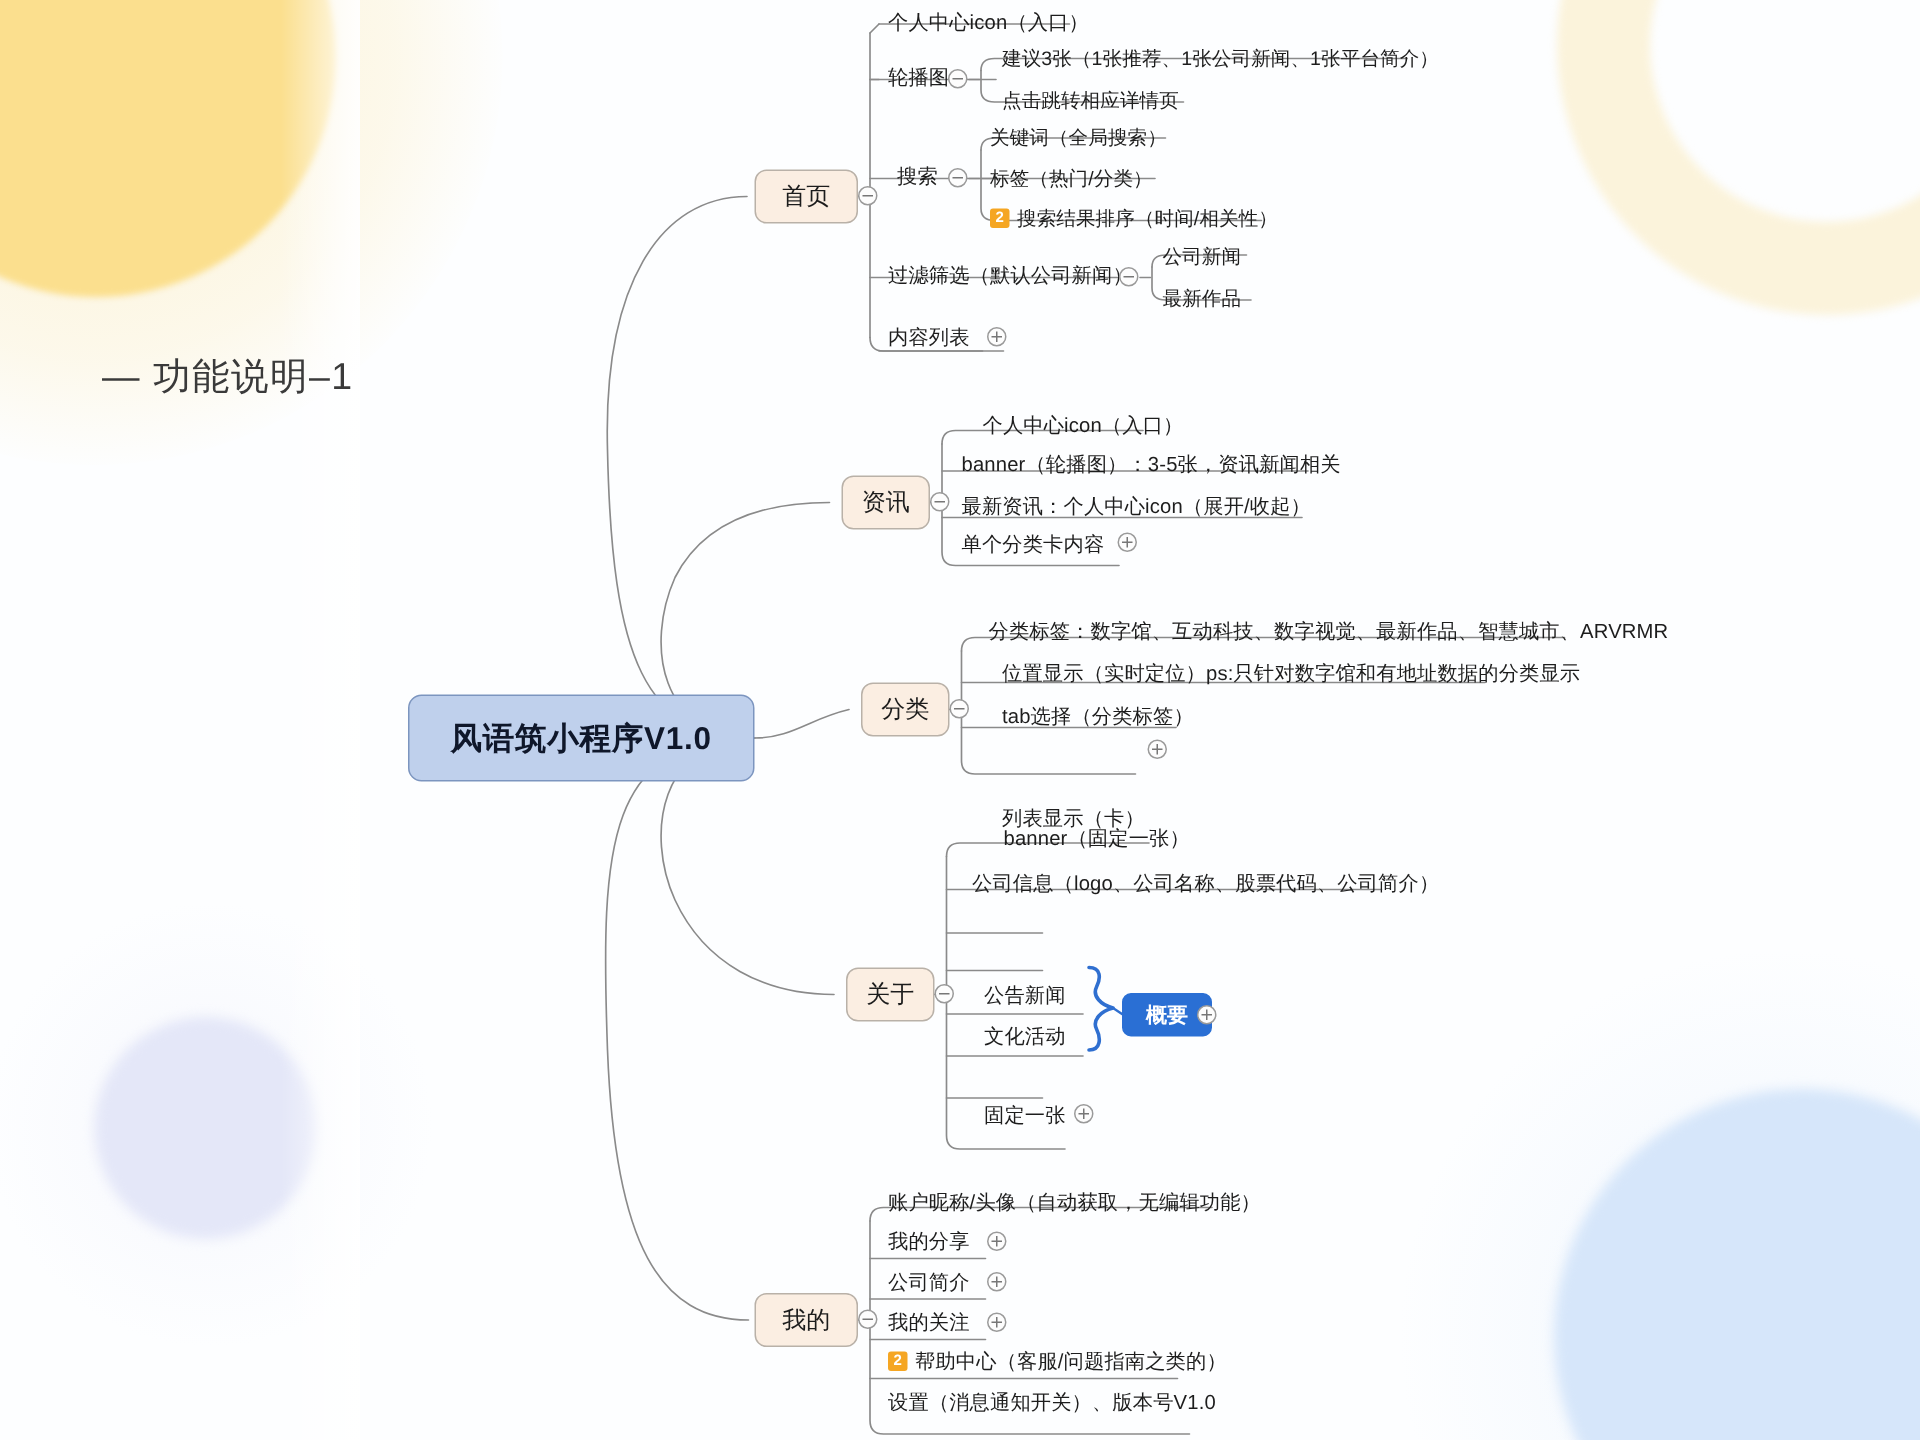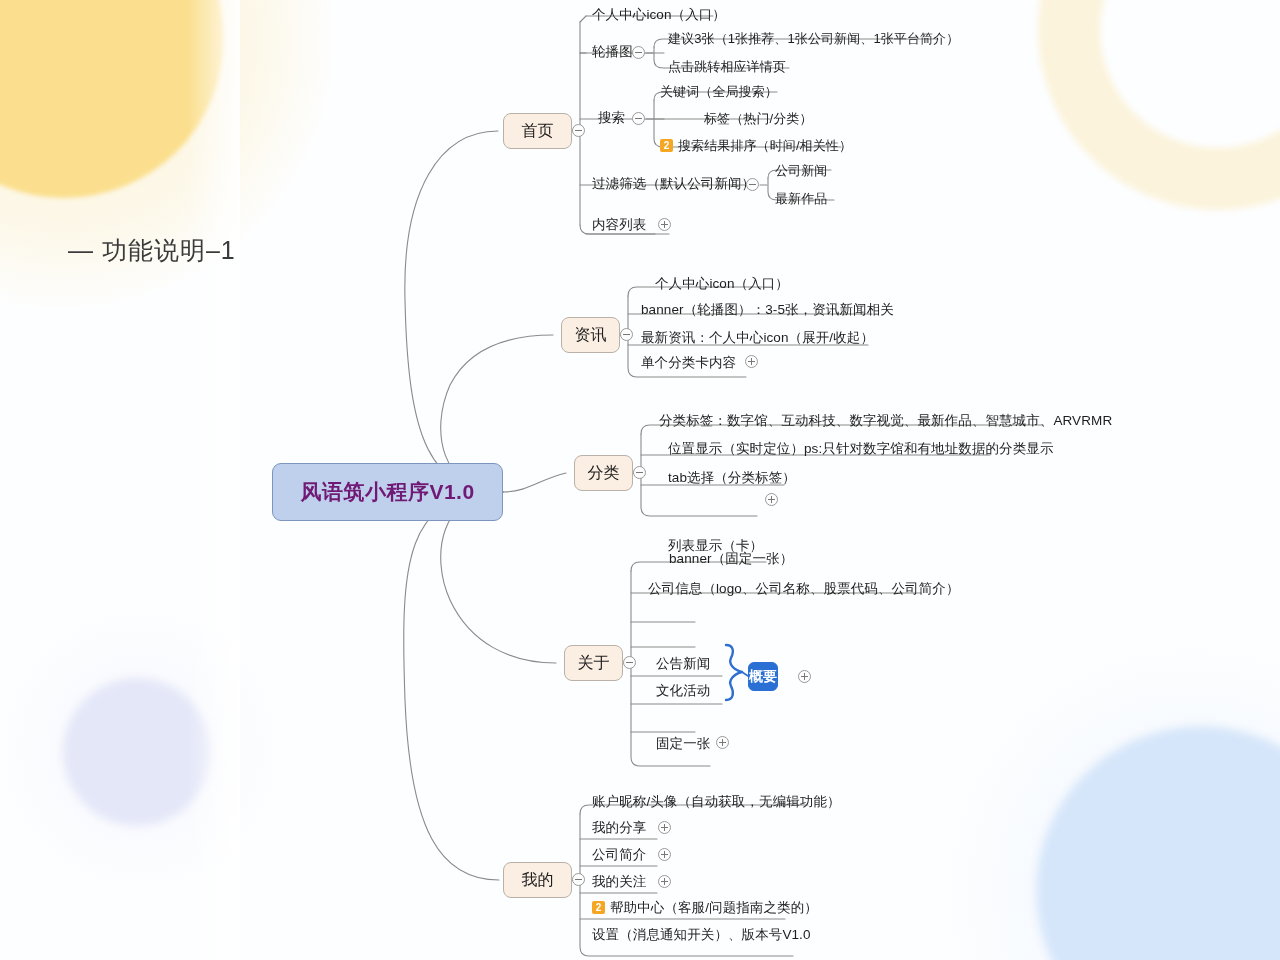--- a/index.html
+++ b/index.html
@@ -67,21 +67,21 @@
   
   .node{position:absolute;z-index:3;}
 
   .root-node{
     left:272px;top:463px;width:231px;height:58px;
     box-sizing:border-box;
     background:#bfd0ec;
     border:1.6px solid #7c95bf;
     border-radius:9px;
     display:flex;align-items:center;justify-content:center;
-    font-size:21px;font-weight:bold;color:#701a75;
+    font-size:21px;font-weight:bold;color:#0f172a;
     letter-spacing:.5px;
   }
 
   .branch-node{
     box-sizing:border-box;
     background:#fbeee2;
     border:1.2px solid #b9b1a8;
     border-radius:8px;
     height:36px;
     display:flex;align-items:center;justify-content:center;
@@ -91,21 +91,21 @@
   }
 
   .summary-node{
     box-sizing:border-box;
     background:#2a6fd4;
     border:1px solid #2a6fd4;
     border-radius:6px;
     height:29px;
     display:flex;align-items:center;justify-content:center;
     font-size:14px;color:#ffffff;font-weight:bold;
-    padding:0 0;white-space:nowrap;
+    padding:0 15px;white-space:nowrap;
   }
 
   
   .leaf{
     position:absolute;z-index:3;
     font-size:13.5px;color:#1d1d1d;
     white-space:nowrap;
     line-height:1;
     display:flex;align-items:center;
     letter-spacing:.1px;
@@ -239,21 +239,21 @@
 <div class="leaf" style="left:592px;top:8px;">个人中心icon（入口）</div>
 
 <div class="leaf" style="left:592px;top:45px;">轮播图</div>
 <div class="toggle" style="left:632px;top:46px;"></div>
 <div class="leaf leaf-sub" style="left:668px;top:32px;">建议3张（1张推荐、1张公司新闻、1张平台简介）</div>
 <div class="leaf leaf-sub" style="left:668px;top:60px;">点击跳转相应详情页</div>
 
 <div class="leaf" style="left:598px;top:111px;">搜索</div>
 <div class="toggle" style="left:632px;top:112px;"></div>
 <div class="leaf leaf-sub" style="left:660px;top:85px;">关键词（全局搜索）</div>
-<div class="leaf leaf-sub" style="left:660px;top:112px;margin-left:44px;">标签（热门/分类）</div>
+<div class="leaf leaf-sub" style="left:660px;top:112px;">标签（热门/分类）</div>
 <div class="leaf leaf-sub" style="left:660px;top:139px;">
   <span class="badge">2</span>
   <span>搜索结果排序（时间/相关性）</span>
 </div>
 
 <div class="leaf" style="left:592px;top:177px;">过滤筛选（默认公司新闻）</div>
 <div class="toggle" style="left:746px;top:178px;"></div>
 <div class="leaf leaf-sub" style="left:775px;top:164px;">公司新闻</div>
 <div class="leaf leaf-sub" style="left:775px;top:192px;">最新作品</div>
 

